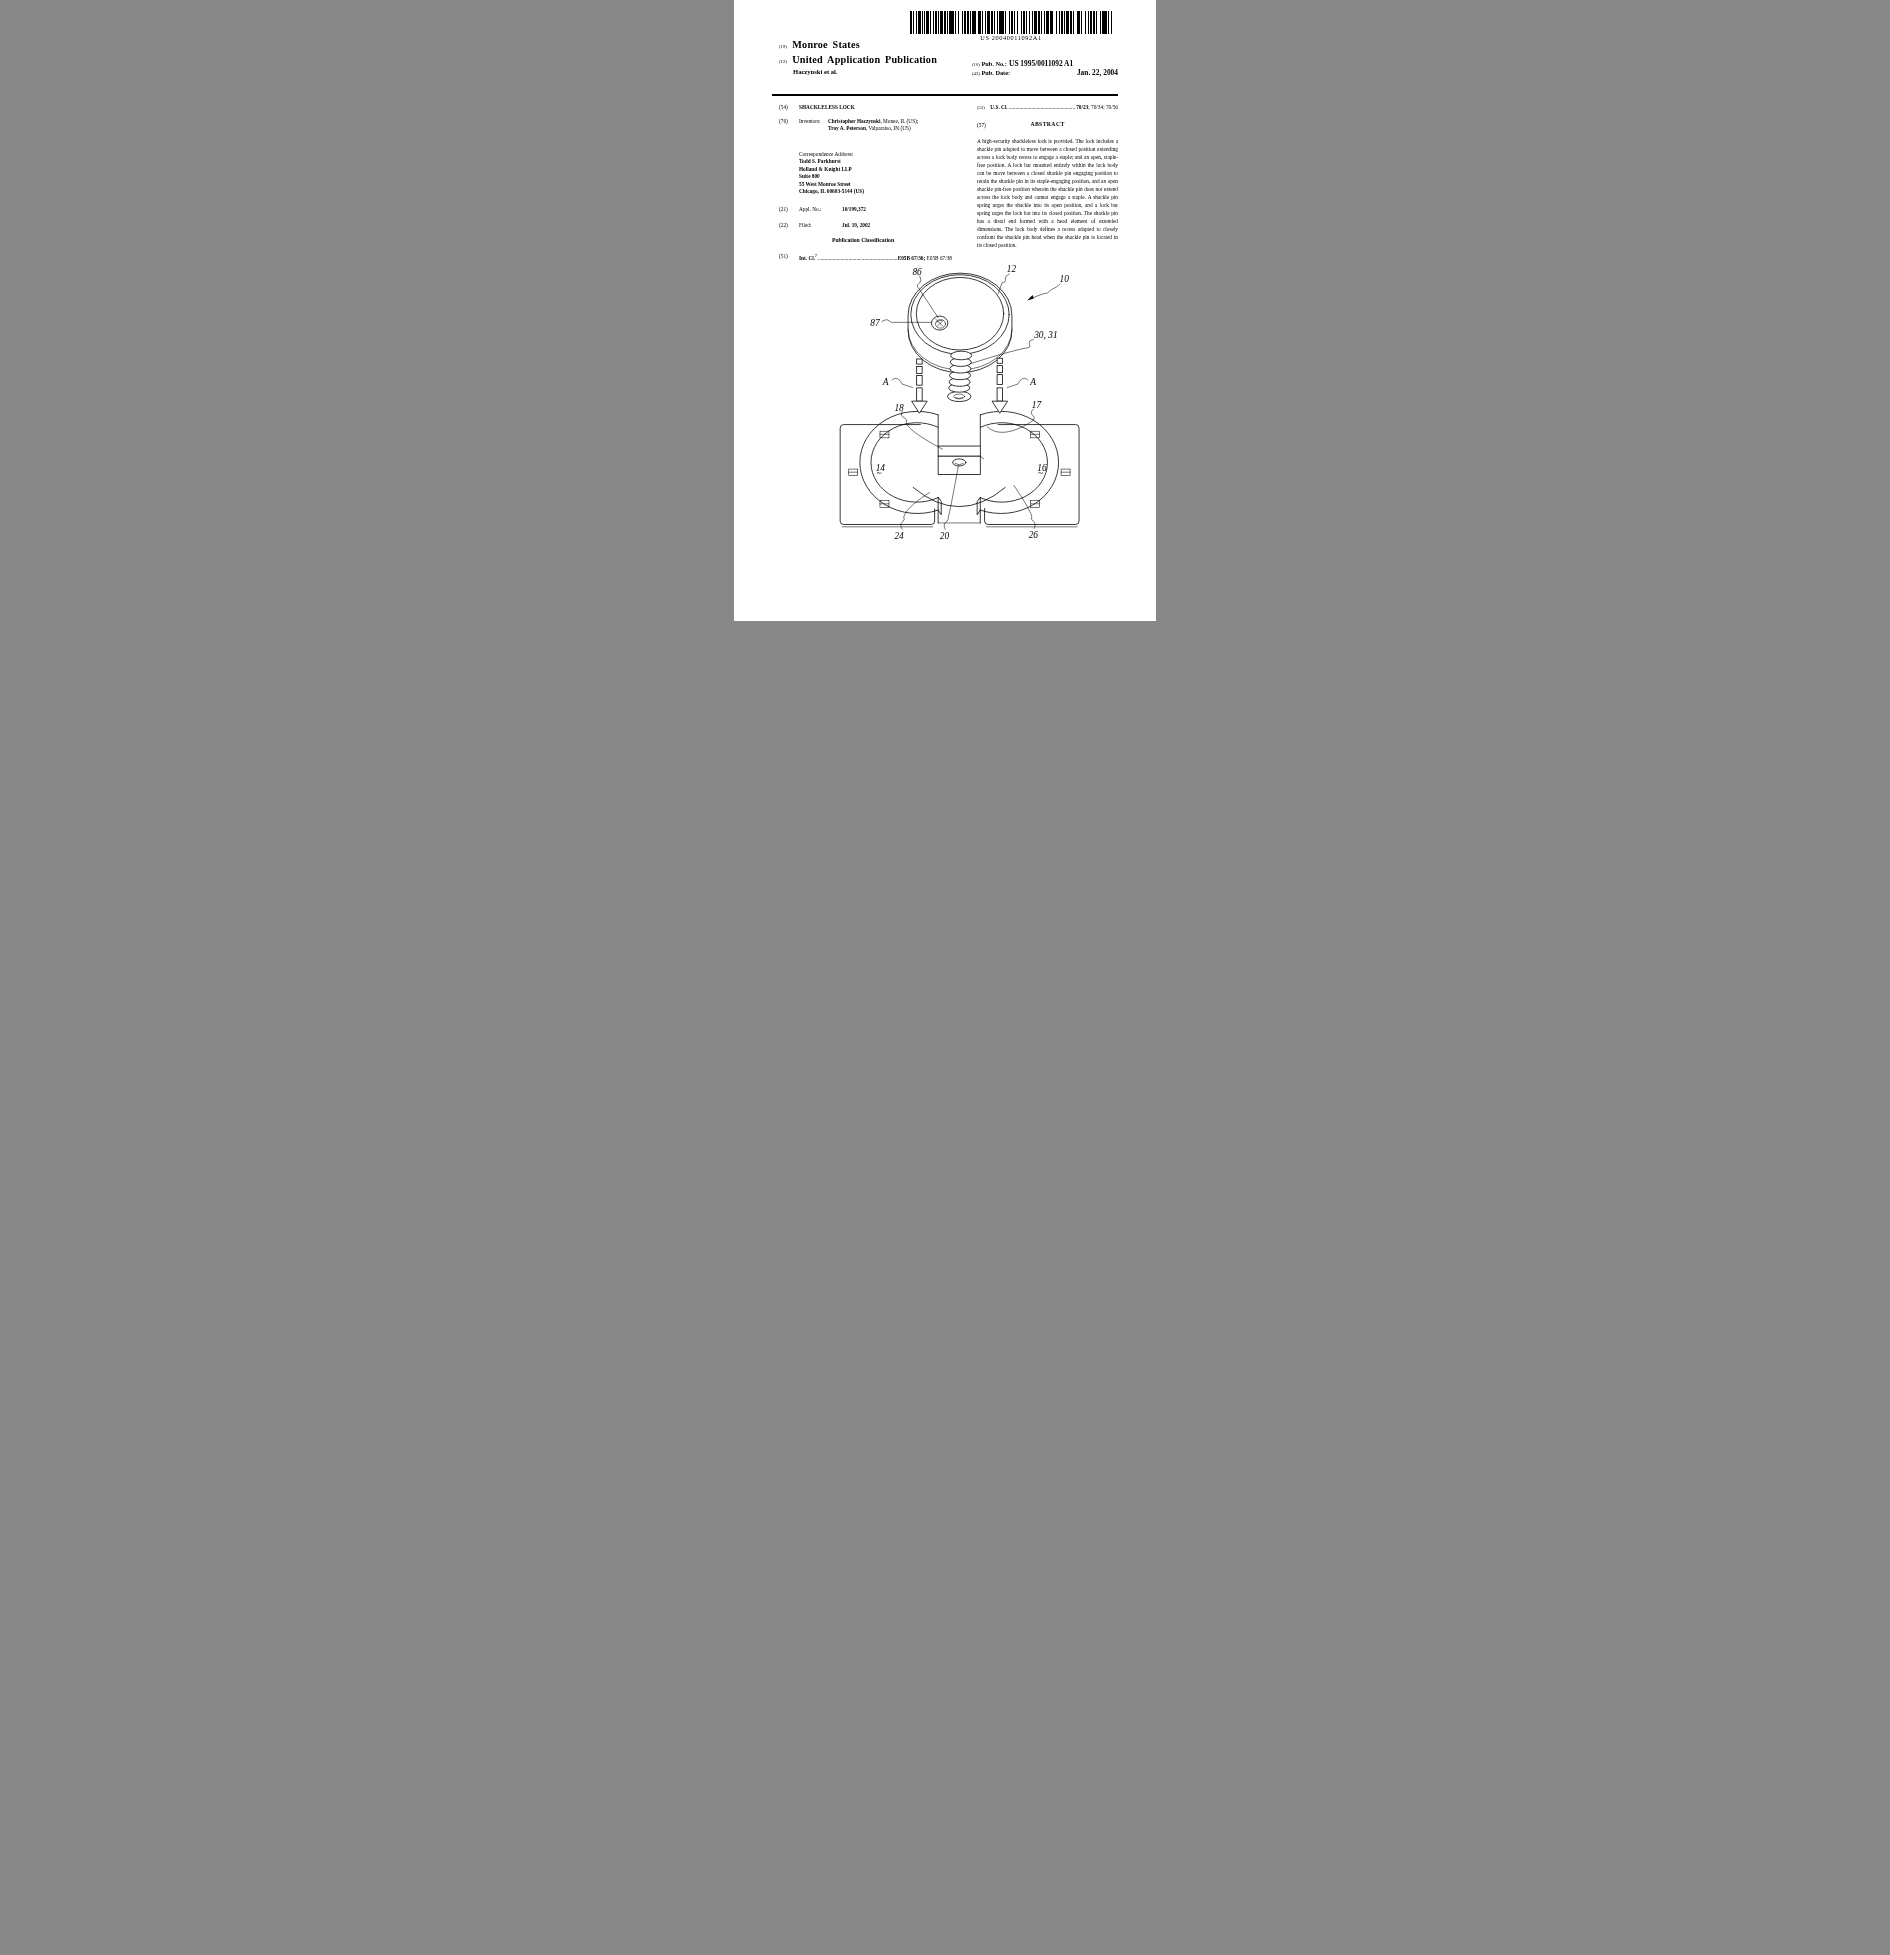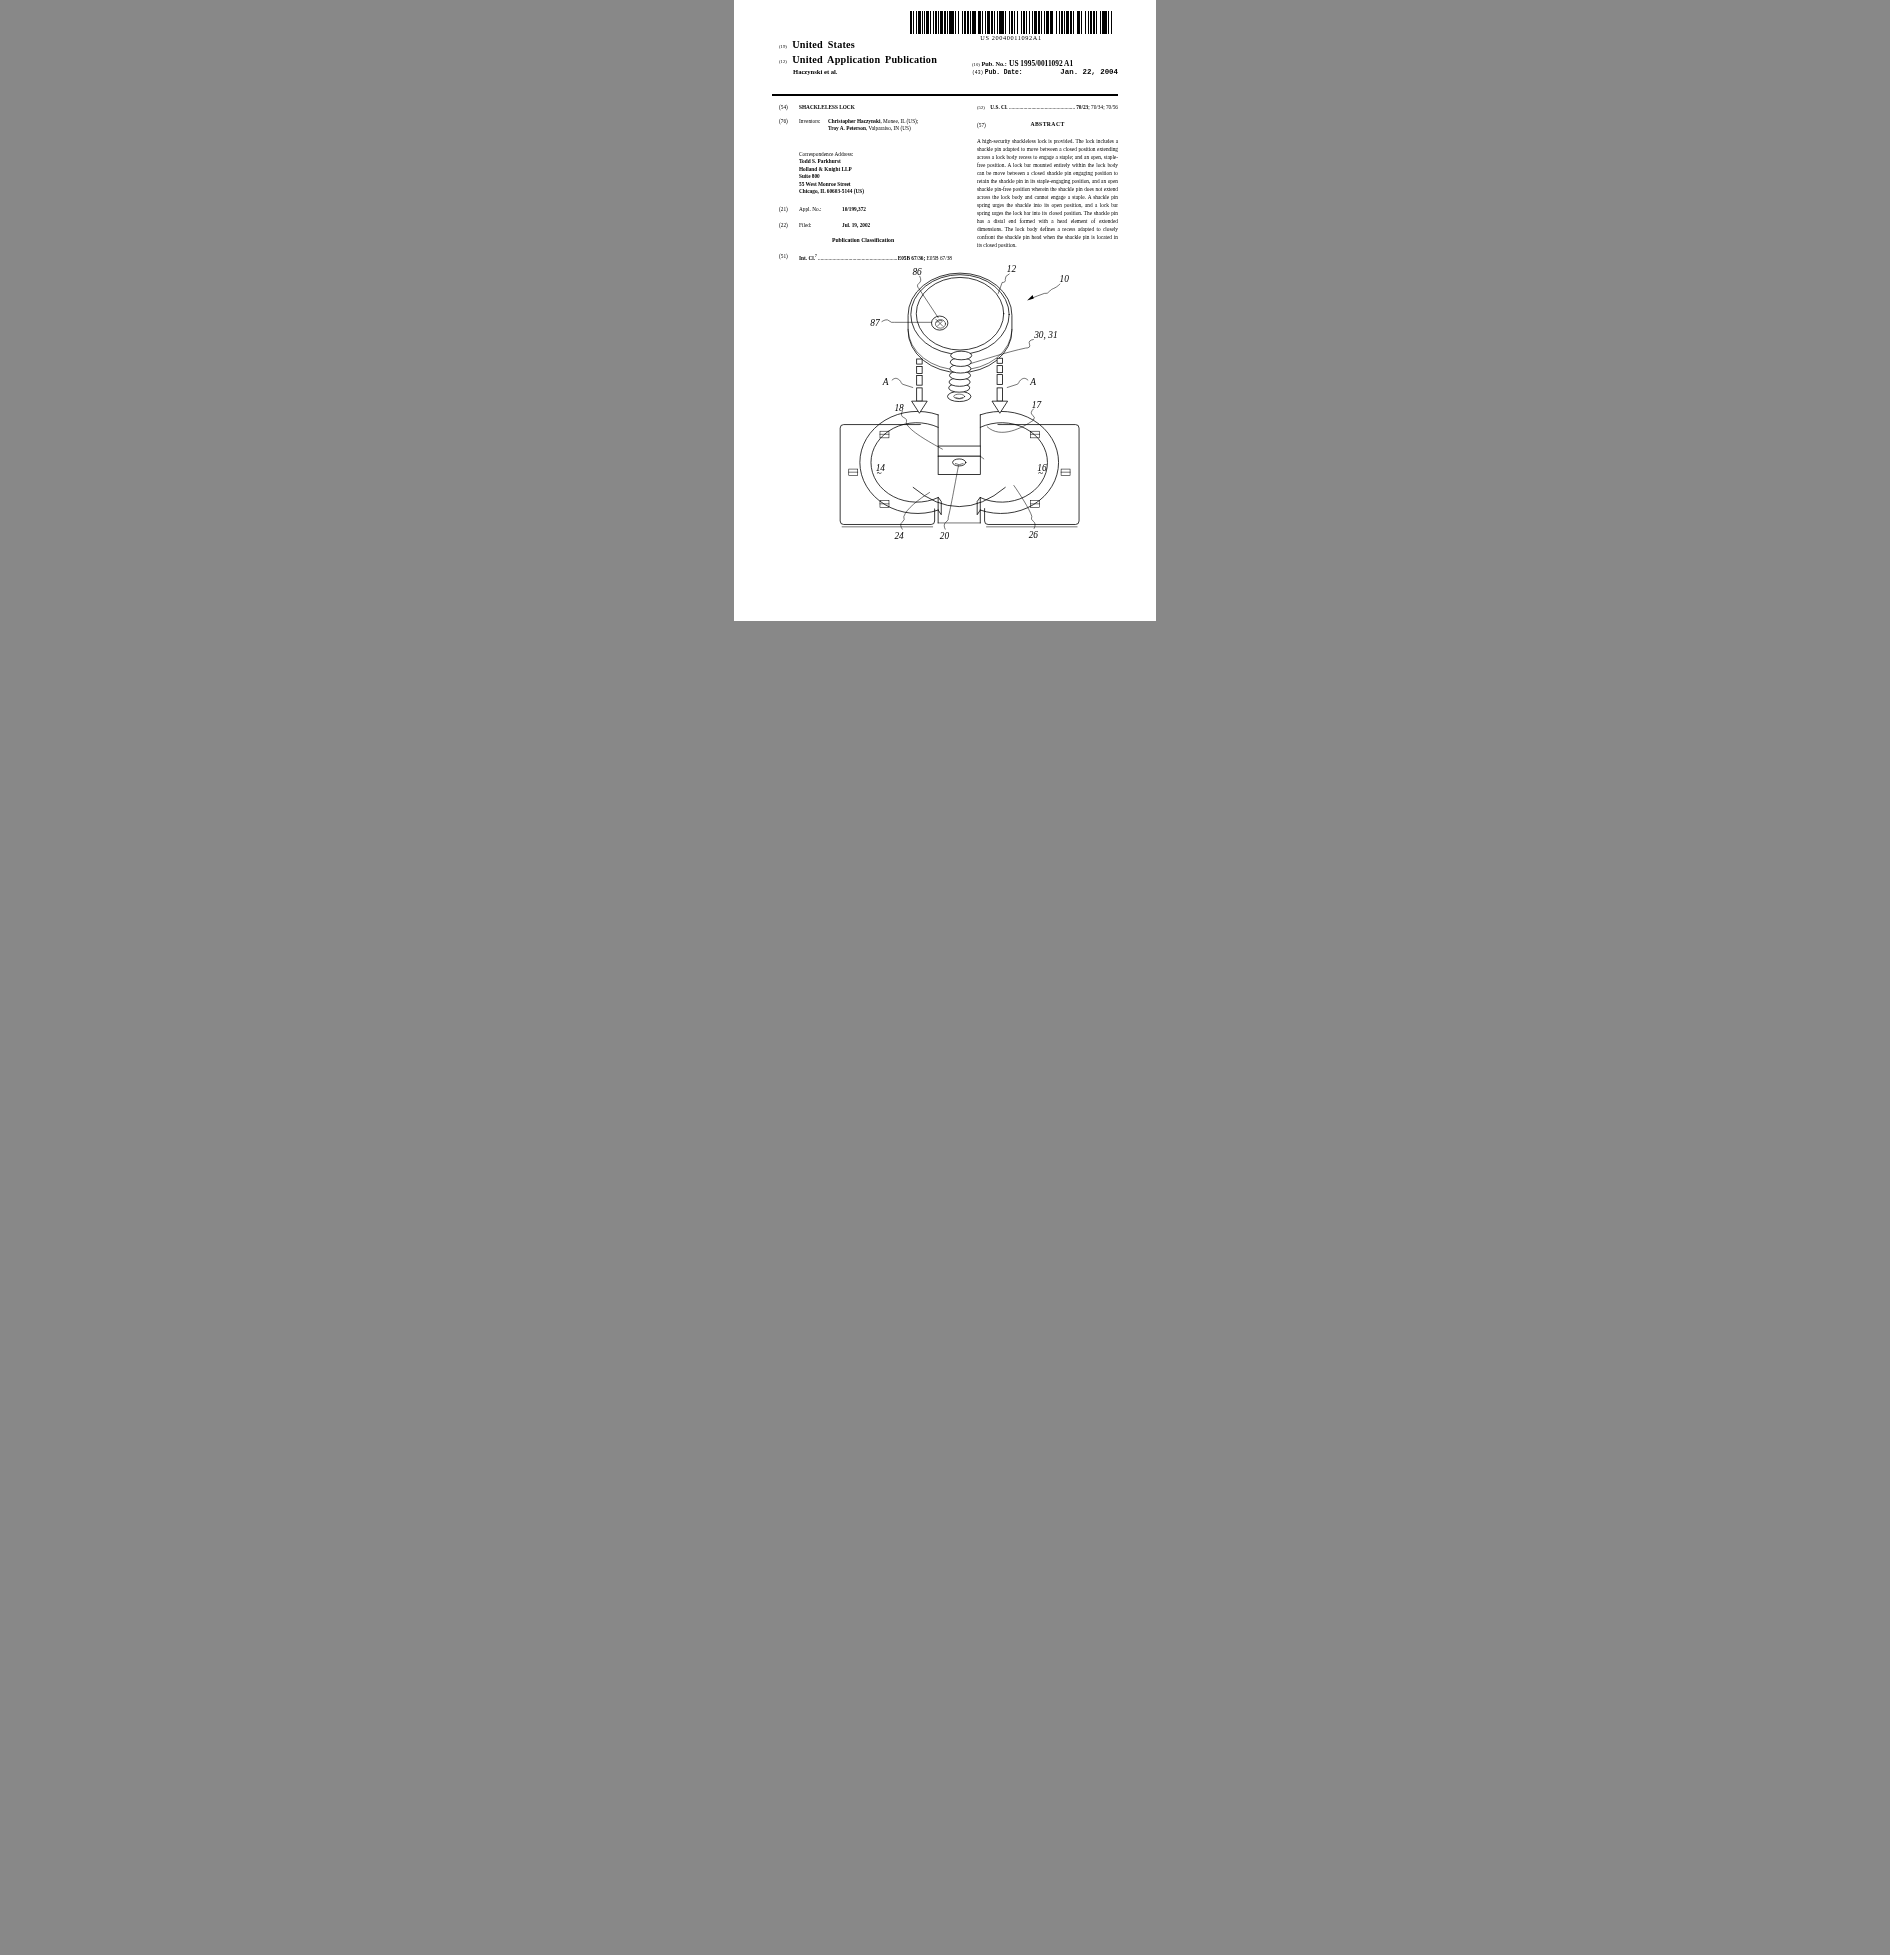--- a/index.html
+++ b/index.html
@@ -116,32 +116,32 @@
       <div style="left:186px;width:1px"></div>
       <div style="left:190px;width:1px"></div>
       <div style="left:192px;width:1.9px"></div>
       <div style="left:194px;width:2.9px"></div>
       <div style="left:198px;width:1px"></div>
       <div style="left:201px;width:1px"></div>
     </div>
   <div class="barcode-text">US 20040011092A1</div>
 
   <div class="h1row" style="top:39px;">
-    <span class="numtag">(19)</span><span class="bigtitle">United States</span>
+    <span class="numtag">(19)</span><span class="bigtitle">Monroe States</span>
   </div>
   <div class="h1row" style="top:54px;">
     <span class="numtag">(12)</span><span class="bigtitle">United Application Publication</span>
   </div>
   <div class="pubno-row" style="top:59px;">
     <span class="numtag">(10)</span>
     <span class="publabel">Pub. No.:</span>
     <span class="pubval">US 1995/0011092 A1</span>
   </div>
   <div class="abs authors" style="left:59px;top:68px;">Haczynski et al.</div>
-  <div class="pubno-row" style="top:68px;font-family:Liberation Mono, monospace;">
+  <div class="pubno-row" style="top:68px;">
     <span class="numtag">(43)</span>
     <span class="publabel">Pub. Date:</span>
     <span class="pubval" style="margin-left:auto;">Jan. 22, 2004</span>
   </div>
   <div class="rule"></div>
 
   <div class="coltag" style="top:104px;">(54)</div>
   <div class="lc b" style="top:104px;">SHACKLELESS LOCK</div>
 
   <div class="coltag" style="top:118px;">(76)</div>

